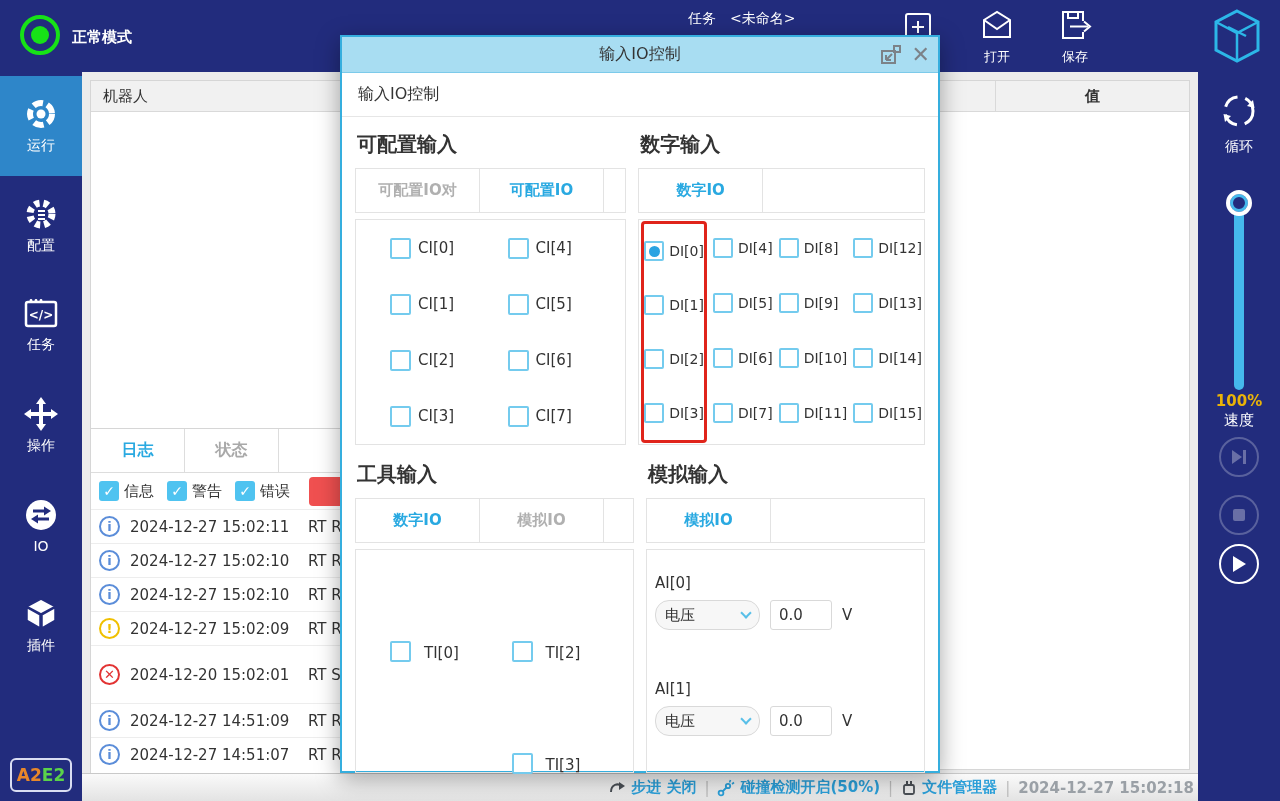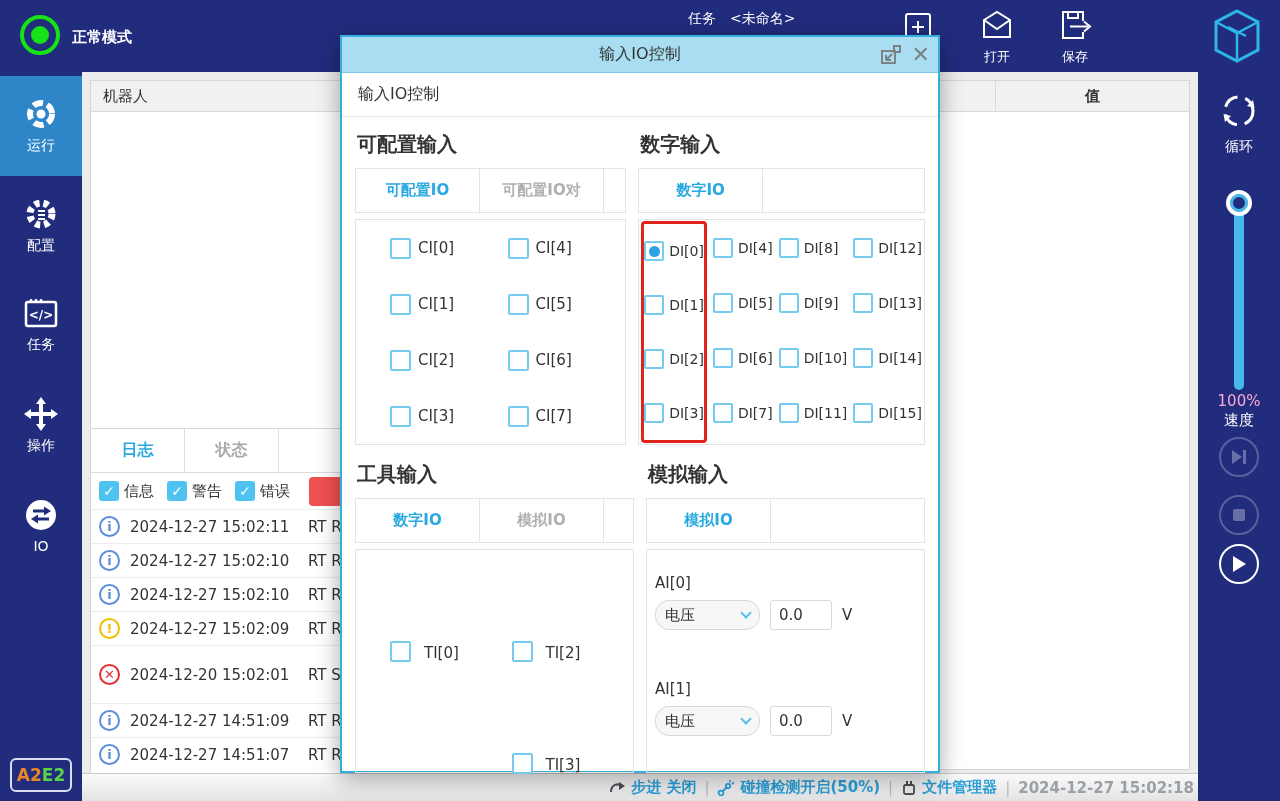--- a/index.html
+++ b/index.html
@@ -25,21 +25,21 @@
   .badge { position:absolute; left:10px; bottom:9px; width:62px; height:34px; border:2px solid #d9ddf2; border-radius:6px; display:flex; align-items:center; justify-content:center; font-size:17px; font-weight:bold; background:transparent; }
   .badge .b1 { color:#e8872a; } .badge .b2 { color:#5ad24a; }
 
   
   .rsidebar { position:absolute; left:1198px; top:72px; width:82px; height:729px; background:#222c7d; }
   .loop-block { position:absolute; top:18px; left:0; width:82px; text-align:center; color:#fff; }
   .loop-block .nav-lbl { font-size:14px; margin-top:2px; }
   .slider-track { position:absolute; left:36px; top:132px; width:10px; height:186px; background:#45b9ec; border-radius:5px; }
   .slider-knob { position:absolute; left:28px; top:118px; width:26px; height:26px; border-radius:50%; border:4px solid #fff; background:#222c7d; box-shadow: inset 0 0 0 3px #45b9ec; }
   .speed-block { position:absolute; top:320px; left:0; width:82px; text-align:center; line-height:1.25; }
-  .speed-val { color:#f9a8d4; font-size:15px; font-weight:normal; }
+  .speed-val { color:#eab308; font-size:15px; font-weight:bold; }
   .speed-lbl { color:#fff; font-size:15px; }
   .pbtn { position:absolute; left:21px; width:40px; height:40px; border-radius:50%; display:flex; align-items:center; justify-content:center; }
   .pbtn.dim { border:2px solid rgba(255,255,255,.25); }
   .pbtn.lit { border:2px solid #fff; }
 
   
   .robot-panel { position:absolute; left:90px; top:80px; width:1100px; height:690px; background:#fff; border:1px solid #d6d6d6; }
   .robot-head { height:31px; background:#f1f1f1; border-bottom:1px solid #d9d9d9; display:flex; }
   .robot-head .cell-l { flex:1; display:flex; align-items:center; padding-left:12px; font-size:15px; color:#333; }
   .robot-head .cell-r { width:194px; border-left:1px solid #d9d9d9; display:flex; align-items:center; justify-content:center; font-size:15px; color:#333; font-weight:bold; }
@@ -191,20 +191,28 @@
     <div class="nav-item">
       <svg width="34" height="34" viewBox="0 0 34 34">
         <circle cx="17" cy="17" r="15" fill="#fff"></circle>
         <line x1="9" y1="13" x2="21" y2="13" stroke="#222c7d" stroke-width="3"></line>
         <path d="M27 13 L20 8.5 V17.5 Z" fill="#222c7d"></path>
         <line x1="25" y1="21" x2="13" y2="21" stroke="#222c7d" stroke-width="3"></line>
         <path d="M7 21 L14 16.5 V25.5 Z" fill="#222c7d"></path>
       </svg>
       <div class="nav-lbl">IO</div>
     </div>
+    <div class="nav-item">
+      <svg width="34" height="34" viewBox="0 0 34 34">
+        <path d="M17 2 L31 9.5 L17 17 L3 9.5 Z" fill="#fff" stroke="#222c7d" stroke-width="1.5"></path>
+        <path d="M3 10.5 L16 17.8 V31 L3 23.5 Z" fill="#fff" stroke="#222c7d" stroke-width="1.5"></path>
+        <path d="M31 10.5 L18 17.8 V31 L31 23.5 Z" fill="#fff" stroke="#222c7d" stroke-width="1.5"></path>
+      </svg>
+      <div class="nav-lbl">插件</div>
+    </div>
     <div class="badge">
       <span class="b1">A2</span>
         <span class="b2">E2</span>
     </div>
   </div>
 
   <div class="rsidebar">
     <div class="loop-block">
       <svg width="42" height="42" viewBox="0 0 42 42">
         <circle cx="21" cy="21" r="14" fill="none" stroke="#fff" stroke-width="3" stroke-dasharray="16 8"></circle>
@@ -345,22 +353,22 @@
         <span class="m-close">✕</span>
       </div>
     </div>
     <div class="m-heading">输入IO控制</div>
 
     <div class="m-grid">
 
       <div>
         <div class="sec-label">可配置输入</div>
         <div class="tabbox">
+          <div class="tabcell off">可配置IO对</div>
           <div class="tabcell on">可配置IO</div>
-          <div class="tabcell off">可配置IO对</div>
           <div class="tabfill"></div>
         </div>
         <div class="cbox ci-box">
           <div class="ci-col">
             <div class="ci-cell">
                 <span class="chk"></span>
                 <span class="cell-lbl">CI[0]</span>
               </div>
             <div class="ci-cell">
                 <span class="chk"></span>

